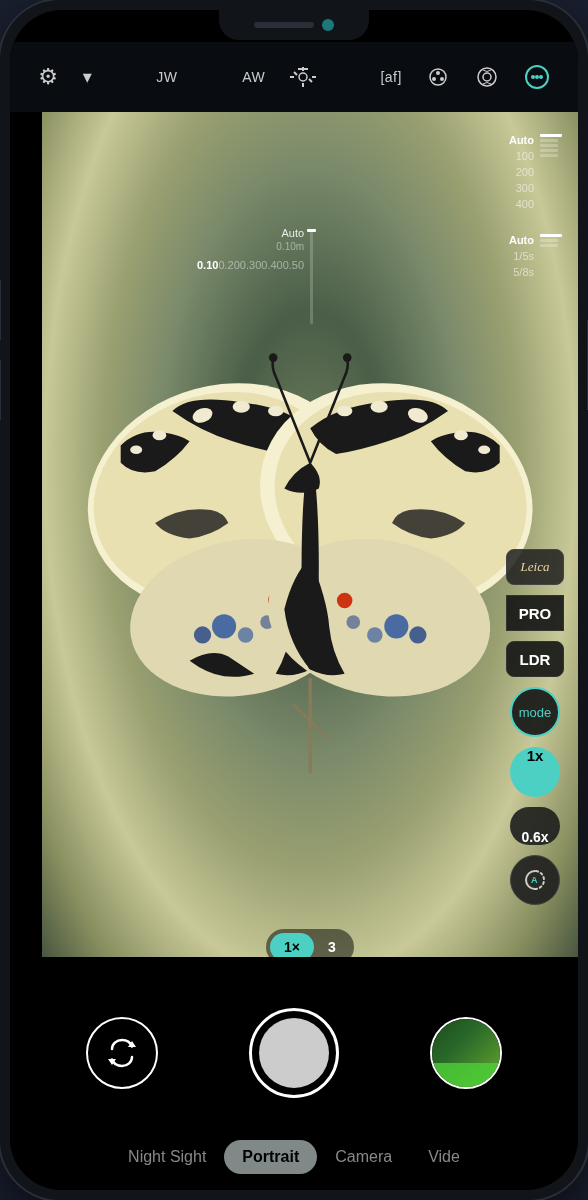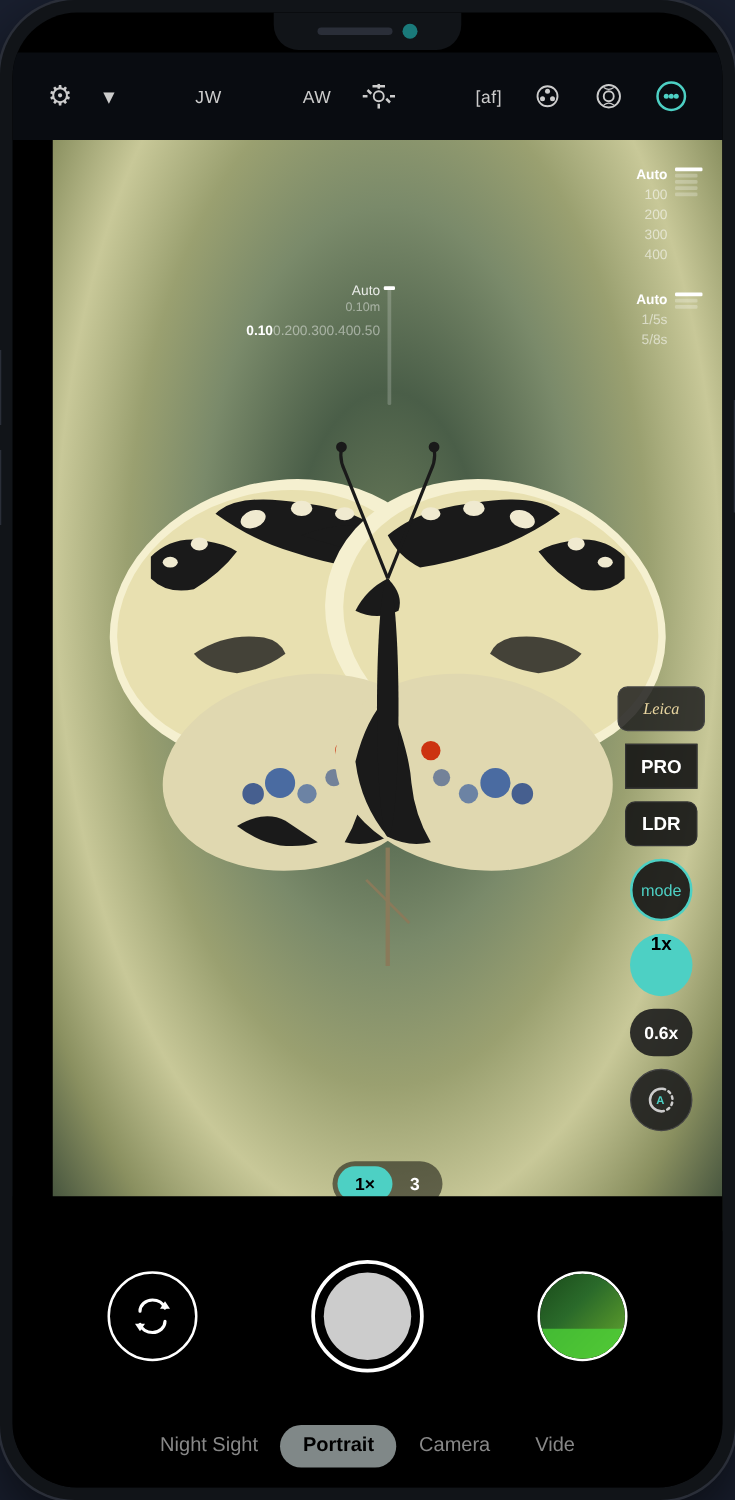--- a/index.html
+++ b/index.html
@@ -148,21 +148,21 @@
     .right-buttons {
       position: absolute;
       right: 14px;
       bottom: 80px;
       display: flex;
       flex-direction: column;
       gap: 10px;
       align-items: center;
     }
     .leica-badge {
-      width: 70px;
+      width: 58px;
       height: 36px;
       background: rgba(30,30,30,0.85);
       border-radius: 8px;
       display: flex;
       align-items: center;
       justify-content: center;
       border: 1px solid #444;
     }
     .leica-text {
       color: #e8d5a0;
@@ -215,21 +215,21 @@
       justify-content: center;
       cursor: pointer;
     }
     .zoom-1x-text { color: #000; font-size: 15px; font-weight: 700; }
     .zoom-06x {
       width: 50px;
       height: 38px;
       background: rgba(30,30,30,0.9);
       border-radius: 20px;
       display: flex;
-      align-items: center;
+      align-items: flex-end;
       justify-content: center;
       cursor: pointer;
     }
     .zoom-06x-text { color: #fff; font-size: 14px; font-weight: 600; }
     .auto-icon-btn {
       width: 50px;
       height: 50px;
       background: rgba(30,30,30,0.9);
       border-radius: 50%;
       display: flex;

